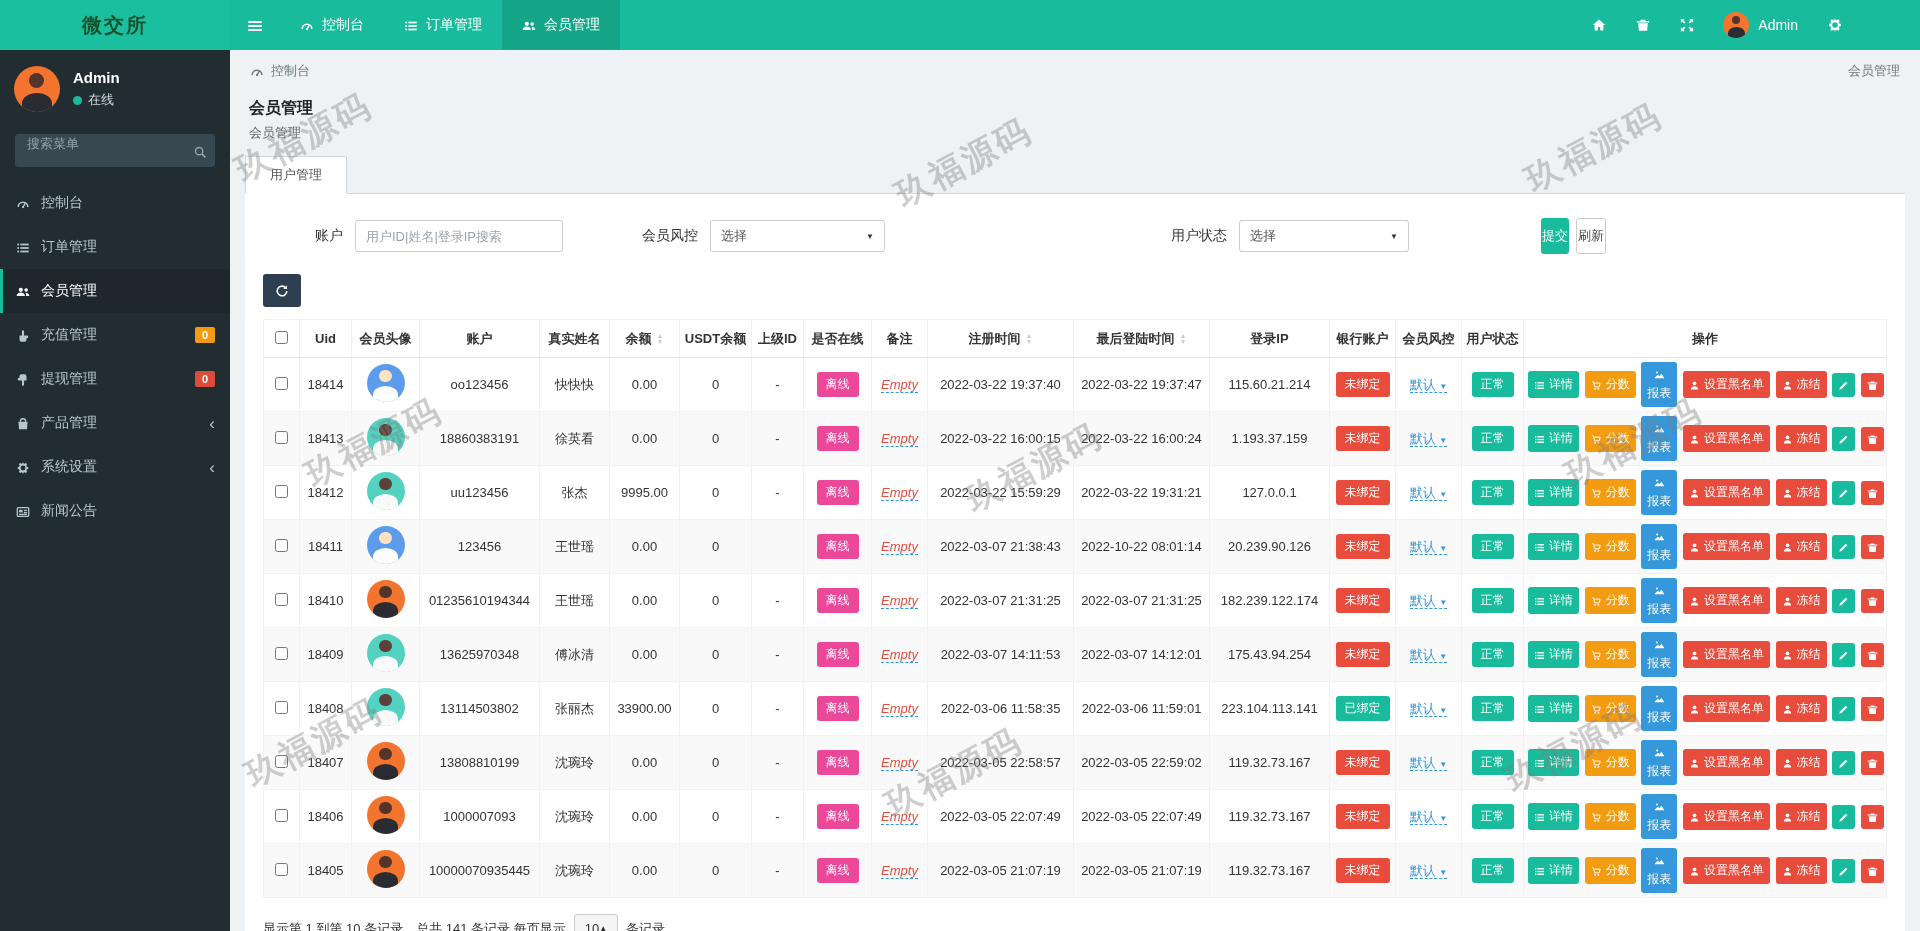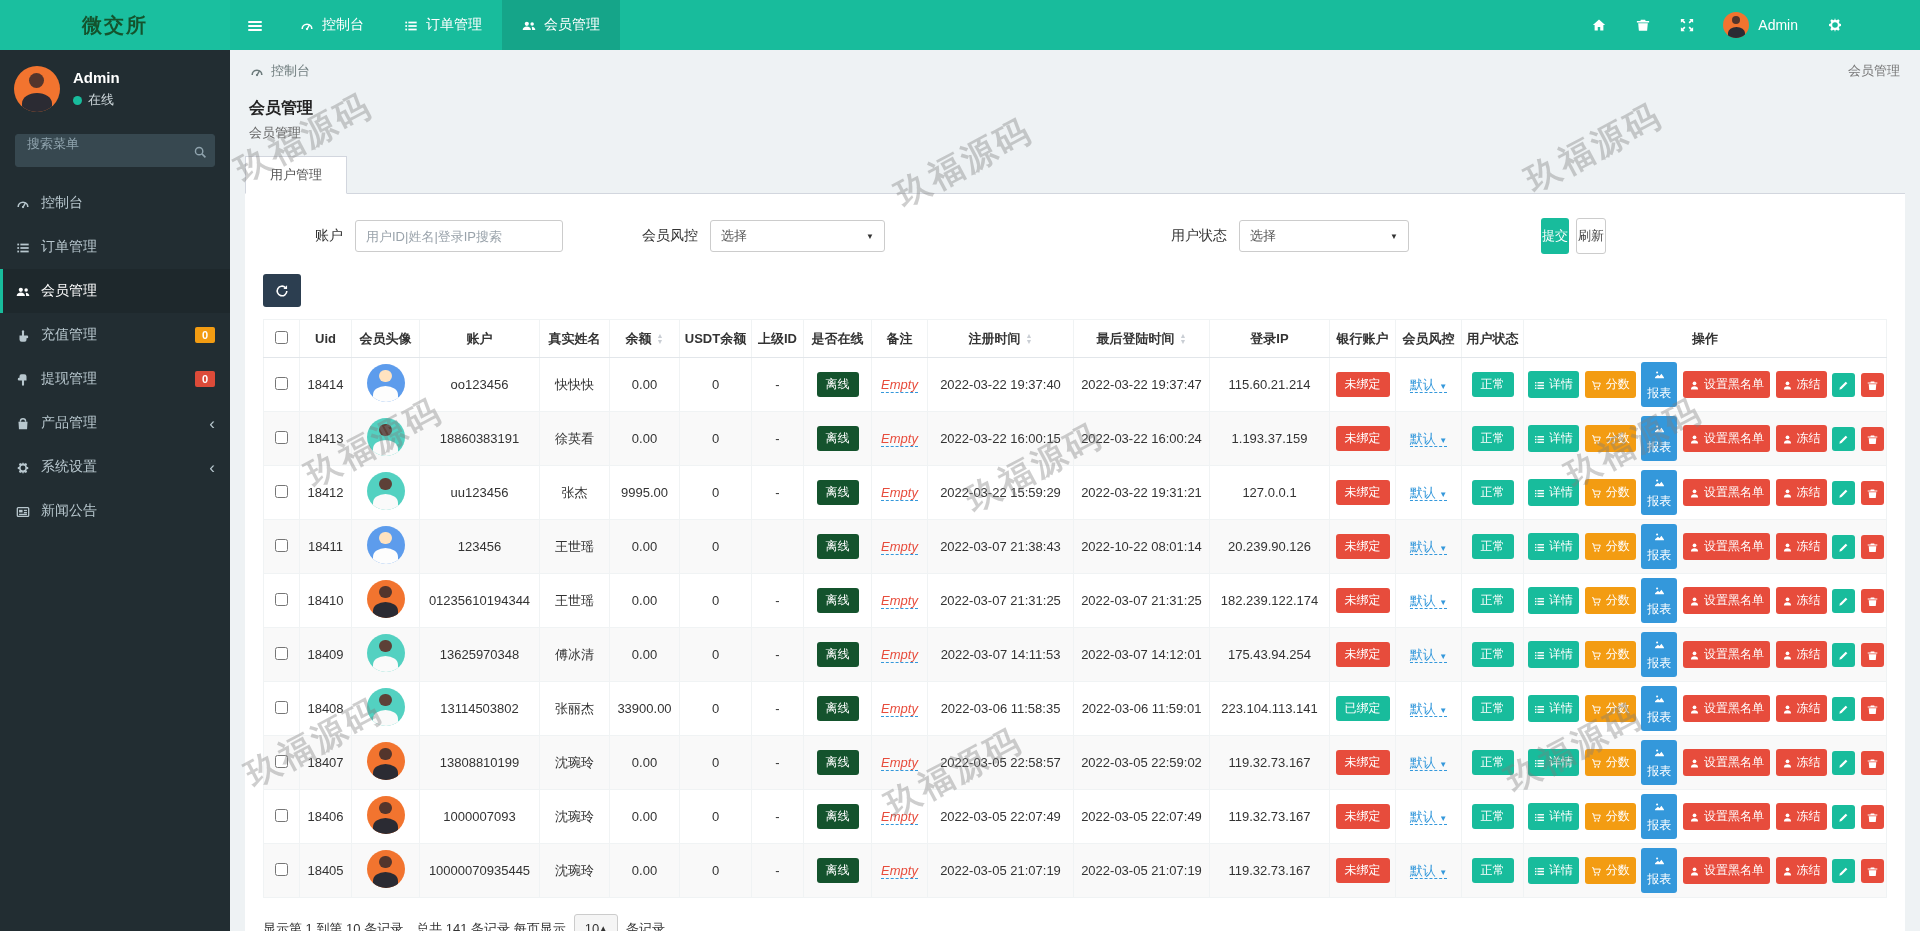--- a/index.html
+++ b/index.html
@@ -83,21 +83,21 @@
 
   
   table { width:100%; border-collapse:collapse; font-size:13px; table-layout:fixed;padding-left:8px; }
   th, td { border:1px solid #f0f3f4; text-align:center; vertical-align:middle; padding:4px 3px; }
   thead th { height:38px; font-weight:bold; color:#333; border-bottom:1px solid #e2e6ea; }
   tbody tr { height:47px; }
   tbody tr:nth-child(even) { background:#f9f9f9; }
   .th-flex { display:flex; align-items:center; justify-content:center; gap:5px; }
   .sort { display:inline-flex; flex-direction:column; color:#c9ced4; font-size:7px; line-height:6px; cursor:pointer; }
   .badge { display:inline-block; padding:4px 9px; border-radius:3px; color:#fff; font-size:12px; white-space:nowrap; }
-  .badge-blue { background:#14532d; }
+  .badge-blue { background:#ec4899; }
   .badge-teal { background:#18bc9c; }
   .badge-red  { background:#e74c3c; }
   .empty-link { color:#e74c3c; font-style:italic; border-bottom:1px dashed #3498db; cursor:pointer; font-size:13px; }
   .risk-link { color:#3498db; border-bottom:1px dashed #3498db; cursor:pointer; font-size:13px; white-space:nowrap; }
   .risk-link .caret { font-size:8px; }
   .actions { white-space:nowrap; }
   .abtn { display:inline-flex; align-items:center; gap:4px; padding:5px 6px; border-radius:3px; border:none; color:#fff; font-size:12px; cursor:pointer; margin:0 1px; vertical-align:middle; }
   .bg-teal { background:#18bc9c; } .bg-org { background:#f39c12; } .bg-blue { background:#3498db;flex-direction:column; } .bg-red { background:#e74c3c; }
   .abtn .ic { width:11px; height:11px; }
 

